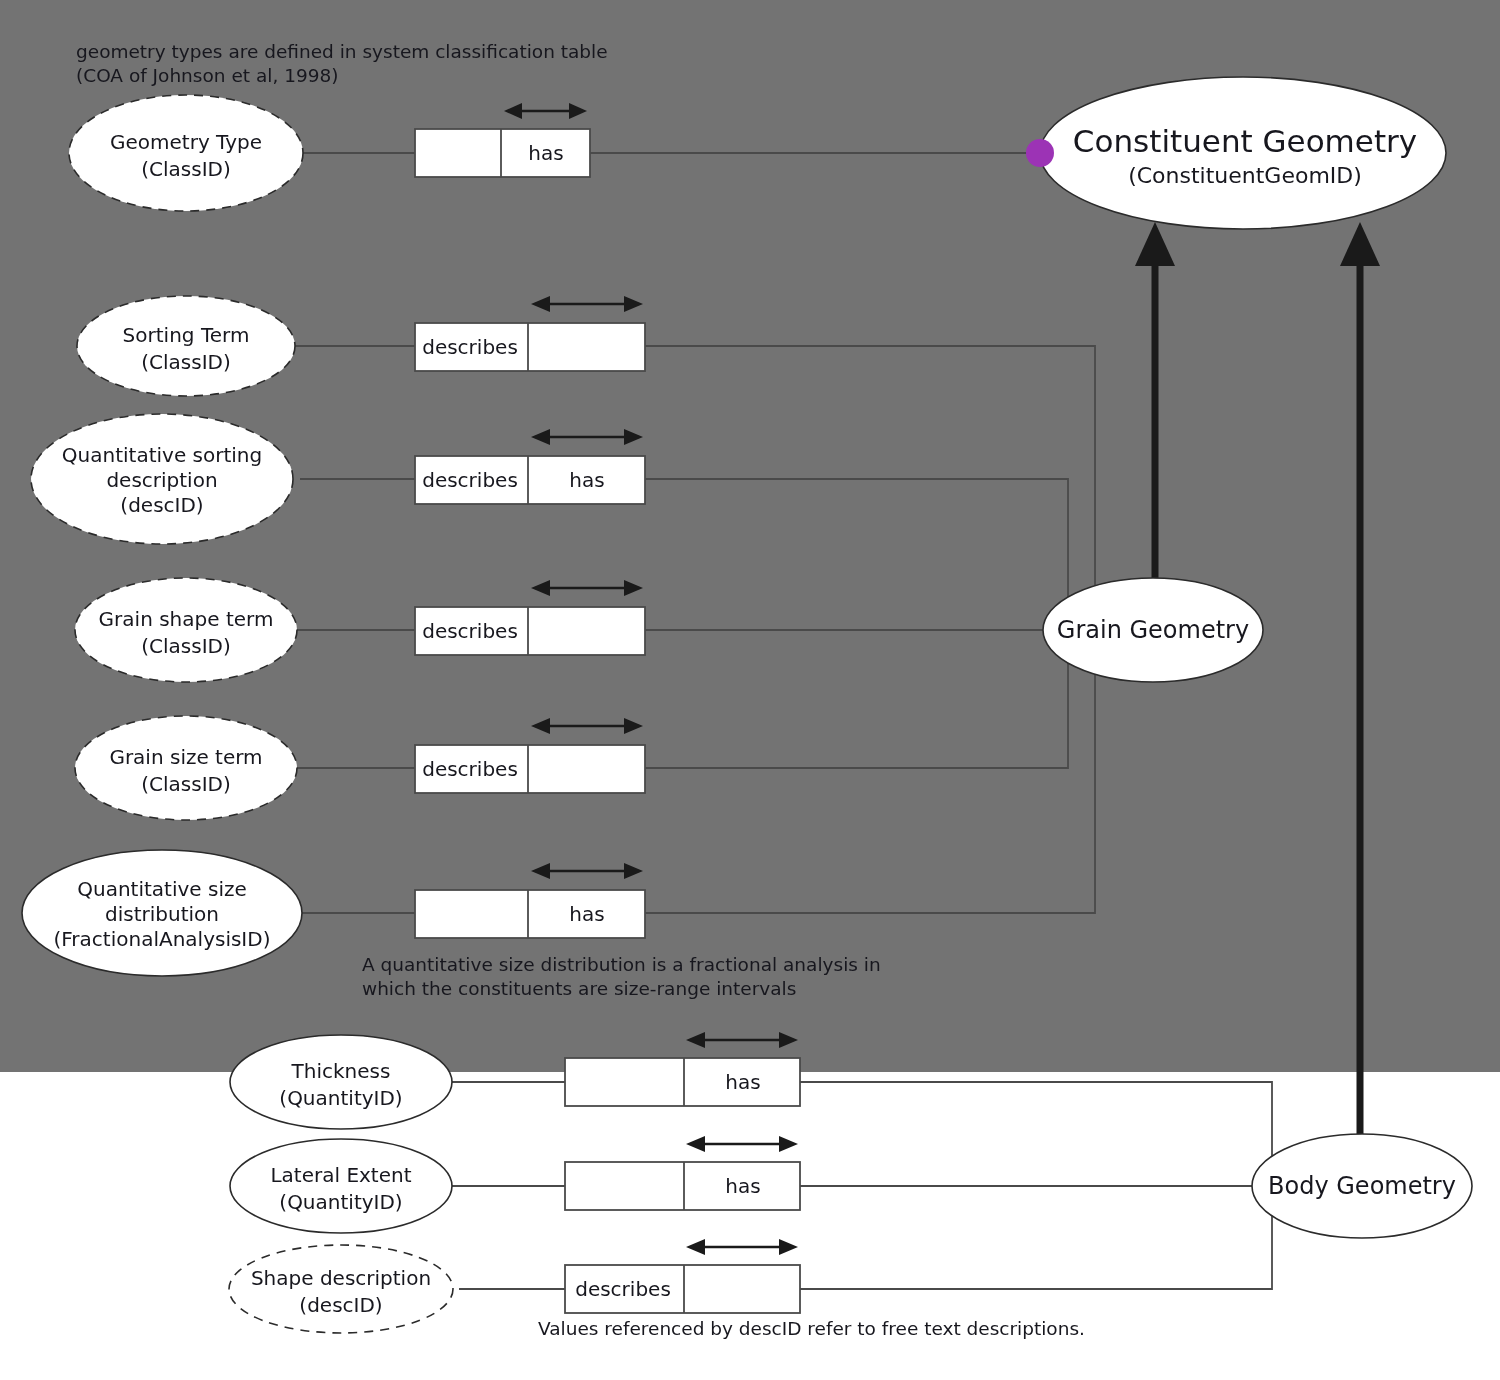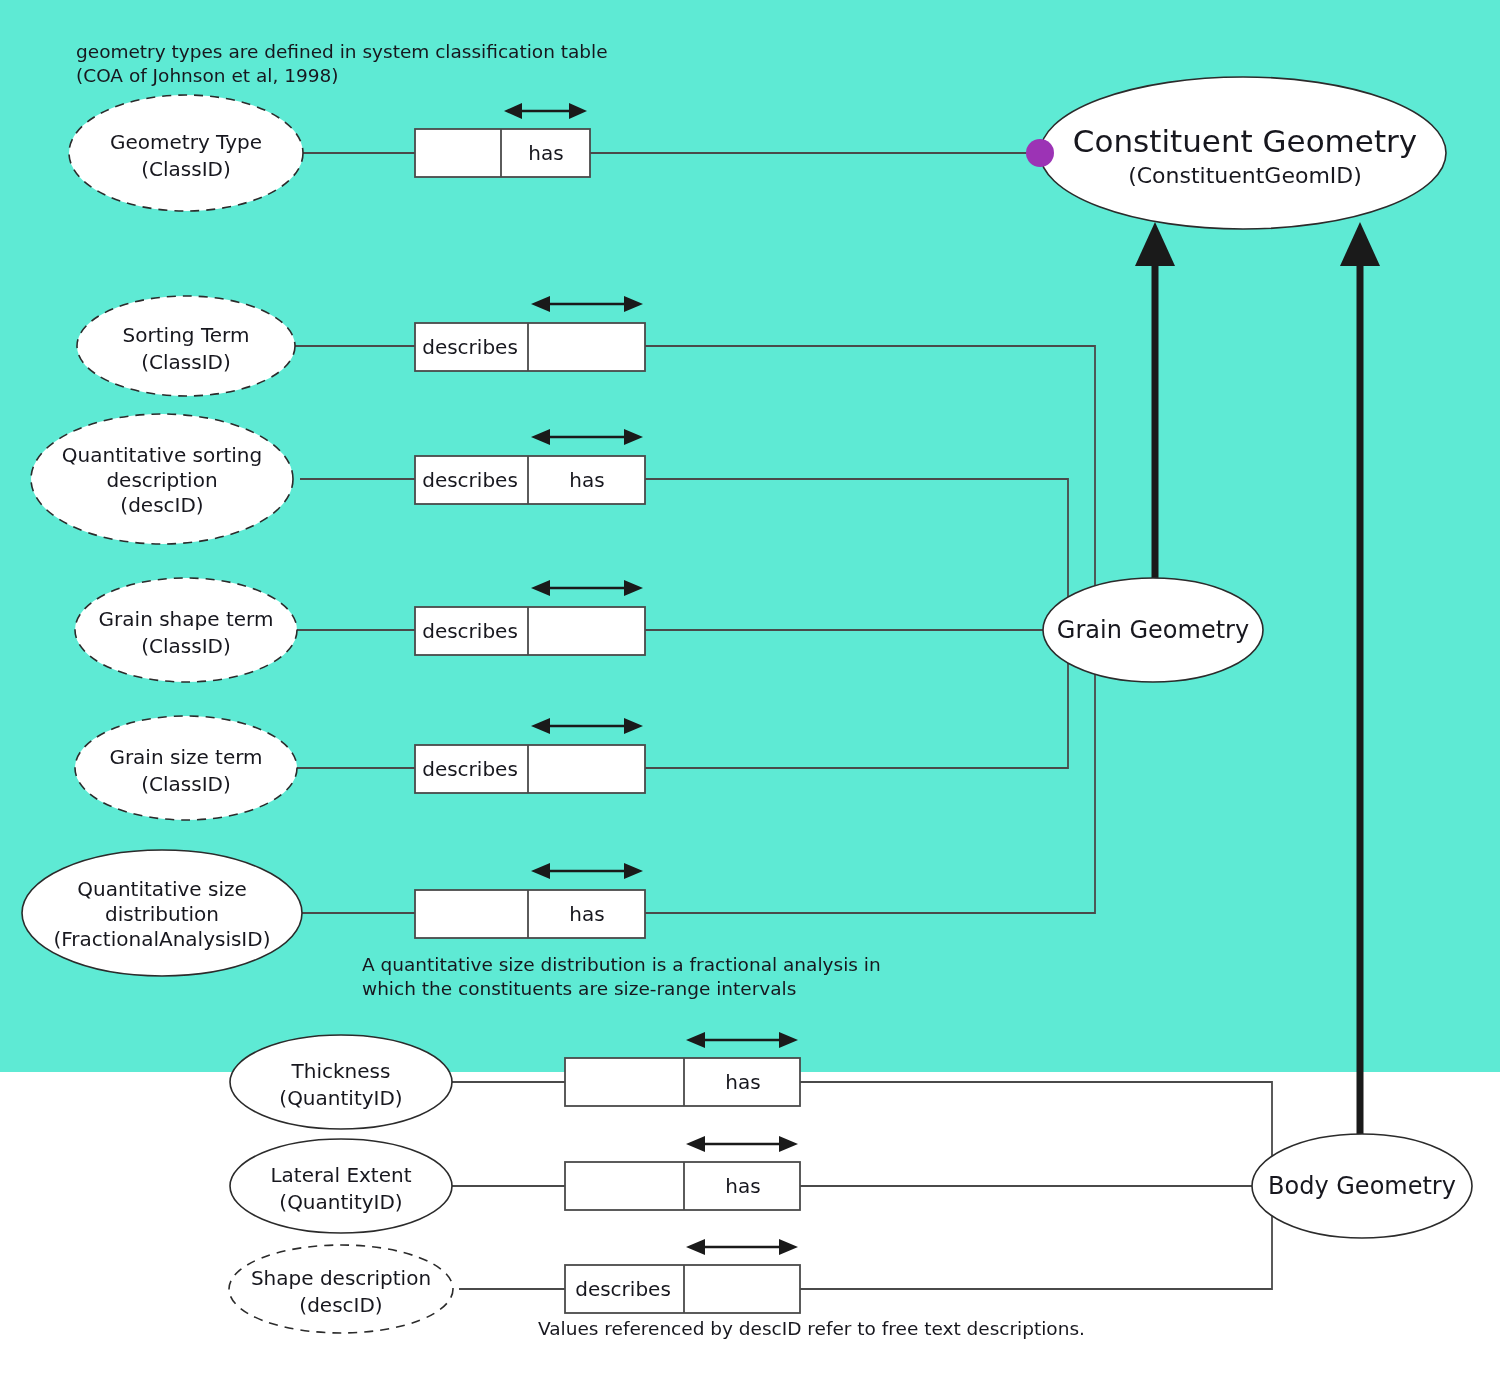--- a/index.html
+++ b/index.html
@@ -10,21 +10,21 @@
   body {
     font-family: "DejaVu Sans", sans-serif;
     width: 1500px;
     height: 1380px;
     overflow: hidden;
   }
   #diagram-root {
     position: relative;
     width: 1500px;
     height: 1072px;
-    background: #5eead4;
+    background: #737373;
   }
   svg#er-canvas {
     display: block;
     width: 1500px;
     height: 1380px;
   }
   .ent-ellipse-solid {
     fill: #ffffff;
     stroke: #2b2b2b;
     stroke-width: 1.6;

